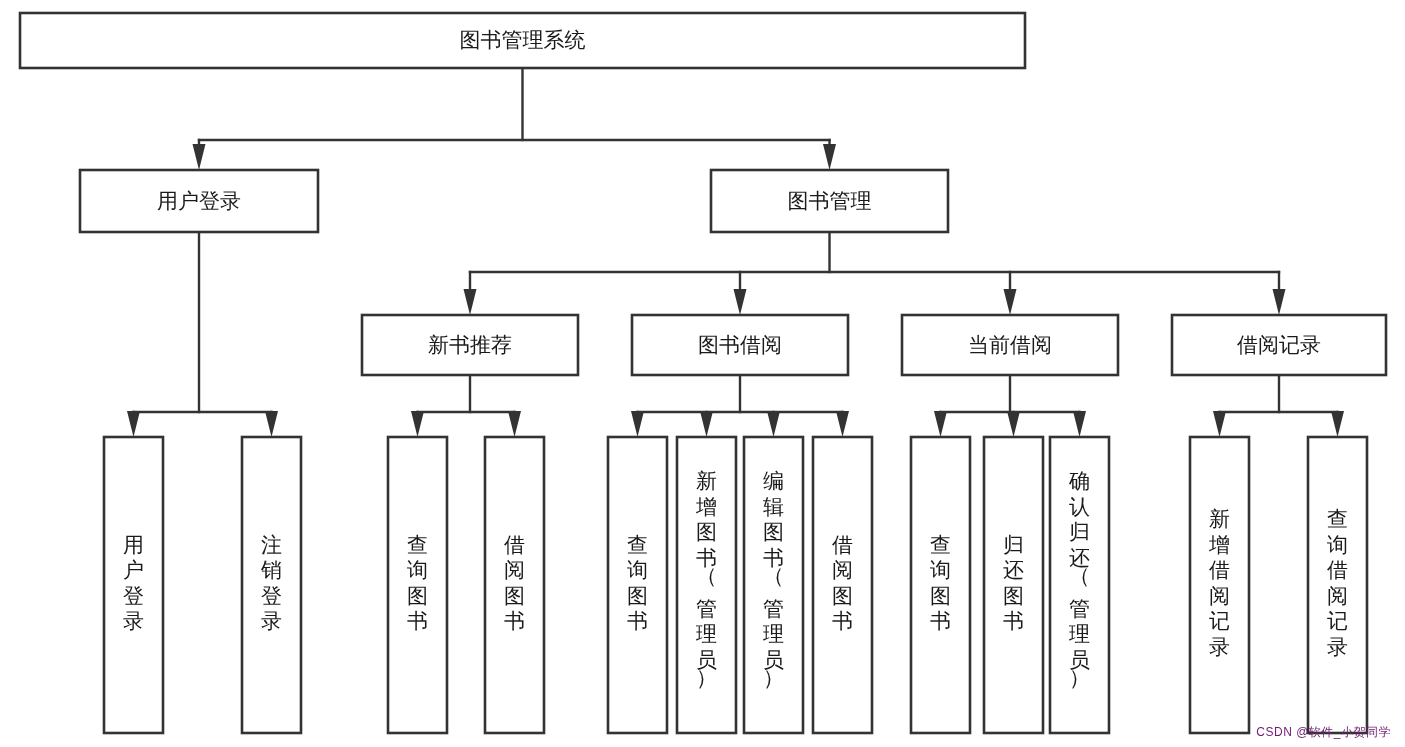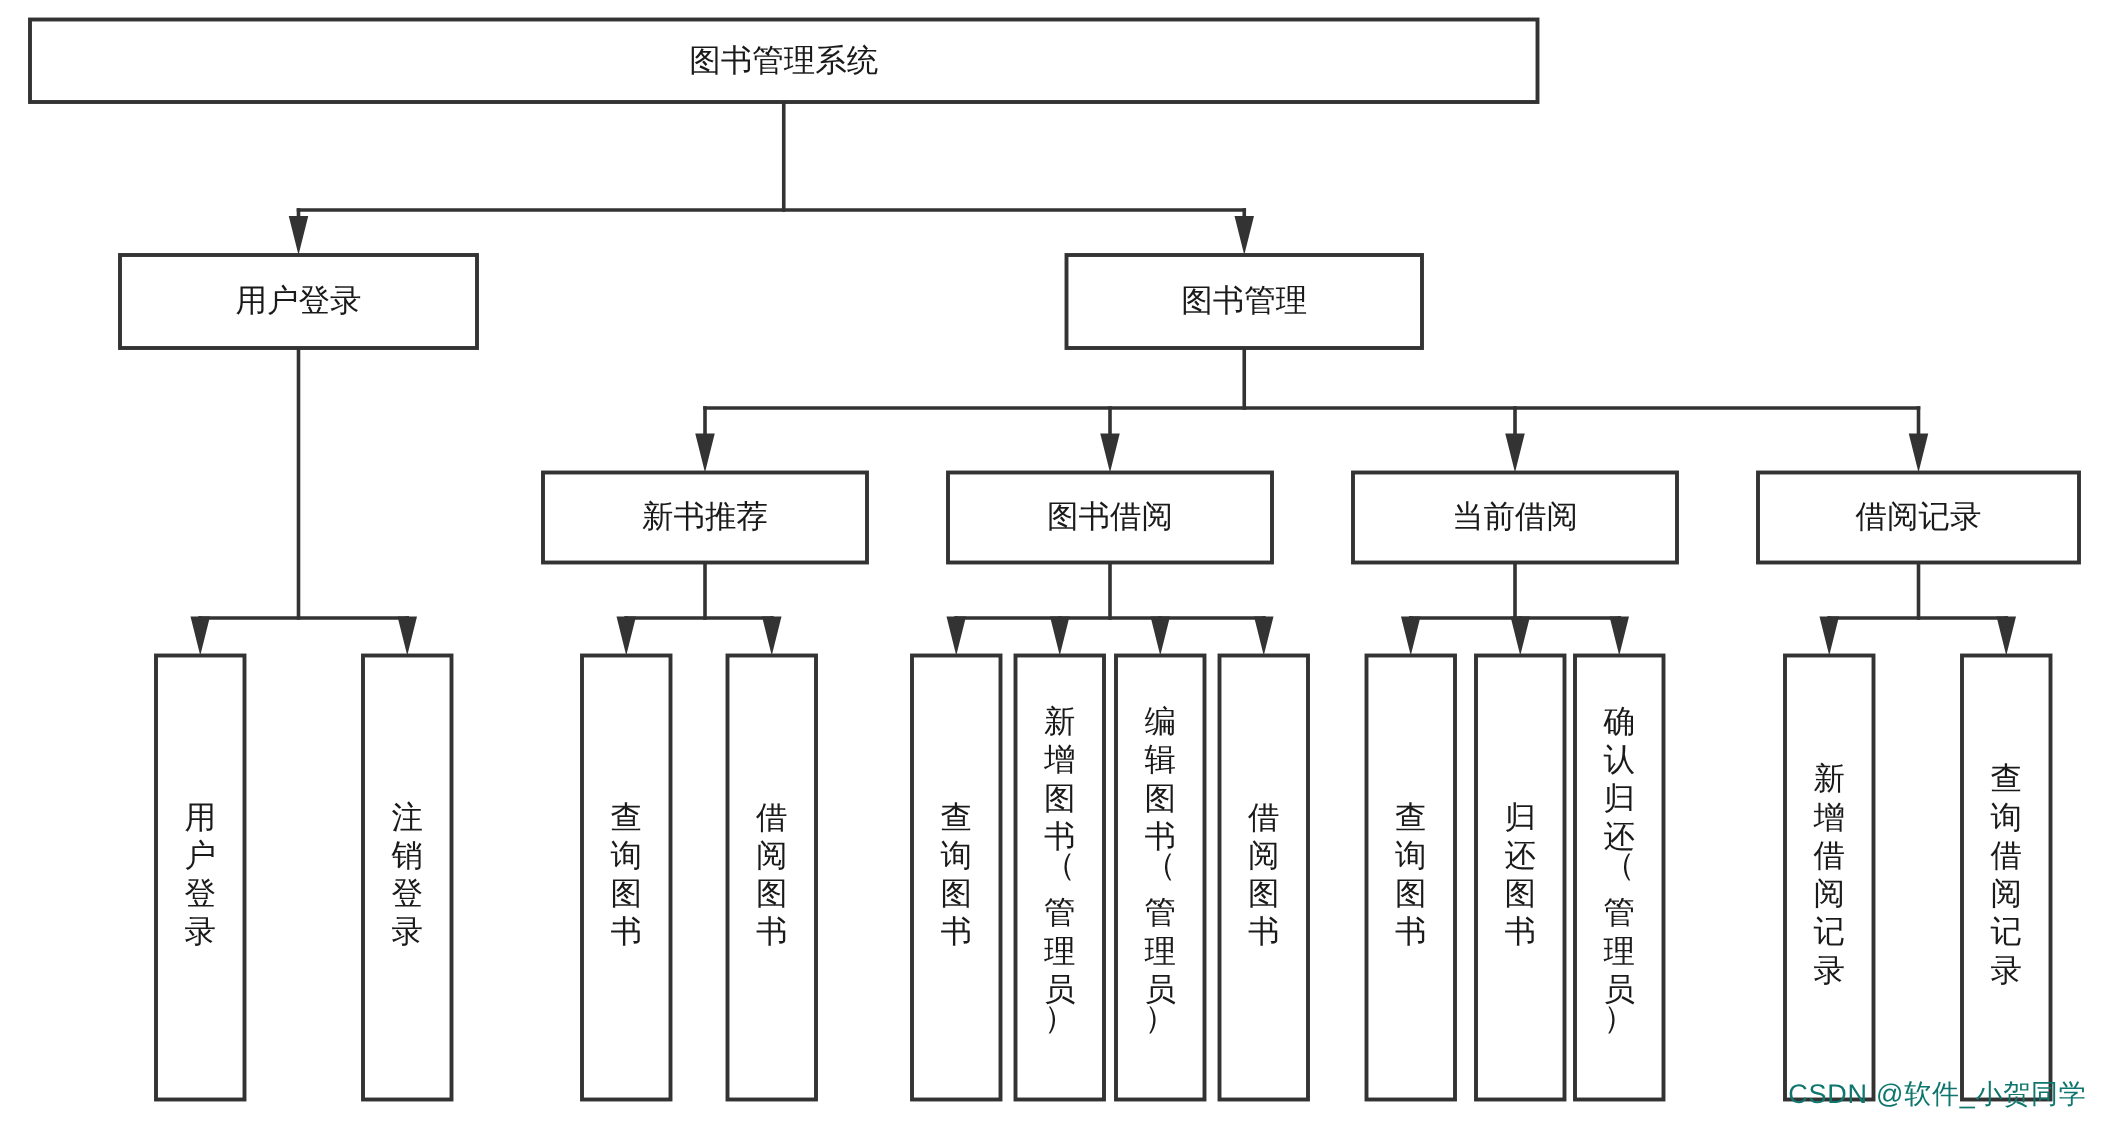--- a/index.html
+++ b/index.html
@@ -52,22 +52,22 @@
     font-family: "Liberation Sans", "DejaVu Sans", sans-serif;
     font-size: 21px;
     fill: #1a1a1a;
     text-anchor: middle;
   }
   .watermark {
     position: absolute;
     right: 14px;
     bottom: 6px;
     font-family: "Liberation Sans", "DejaVu Sans", sans-serif;
-    font-size: 18px;
-    color: #0f766e;
+    font-size: 12px;
+    color: #701a75;
     letter-spacing: 0.5px;
     white-space: nowrap;
     pointer-events: none;
   }
 </style>
 </head>
 <body>
 
 <div id="chart-root">
   <svg class="flow" viewBox="0 0 1405 747" xmlns="http://www.w3.org/2000/svg">

